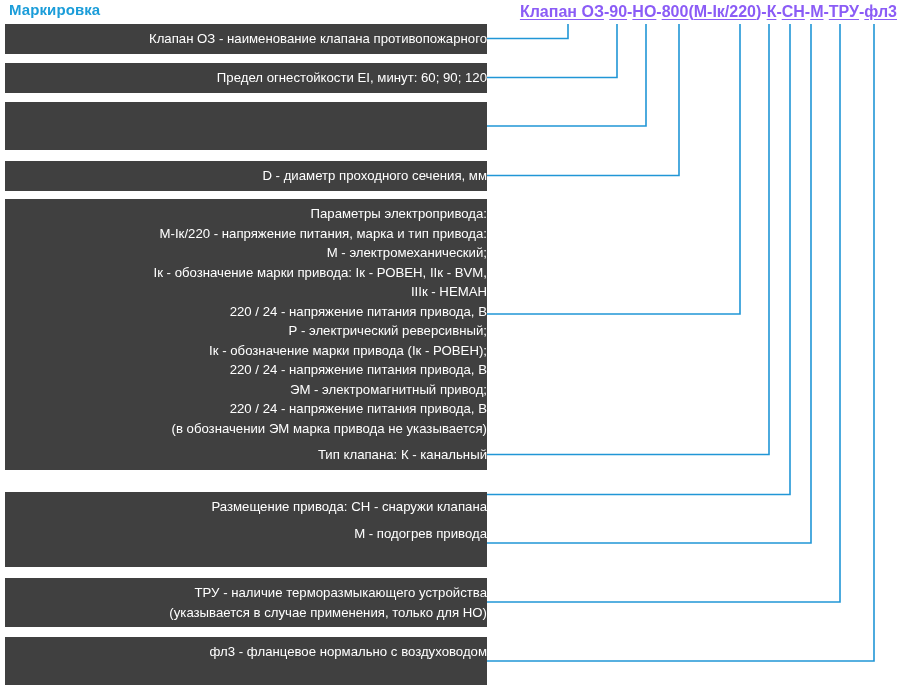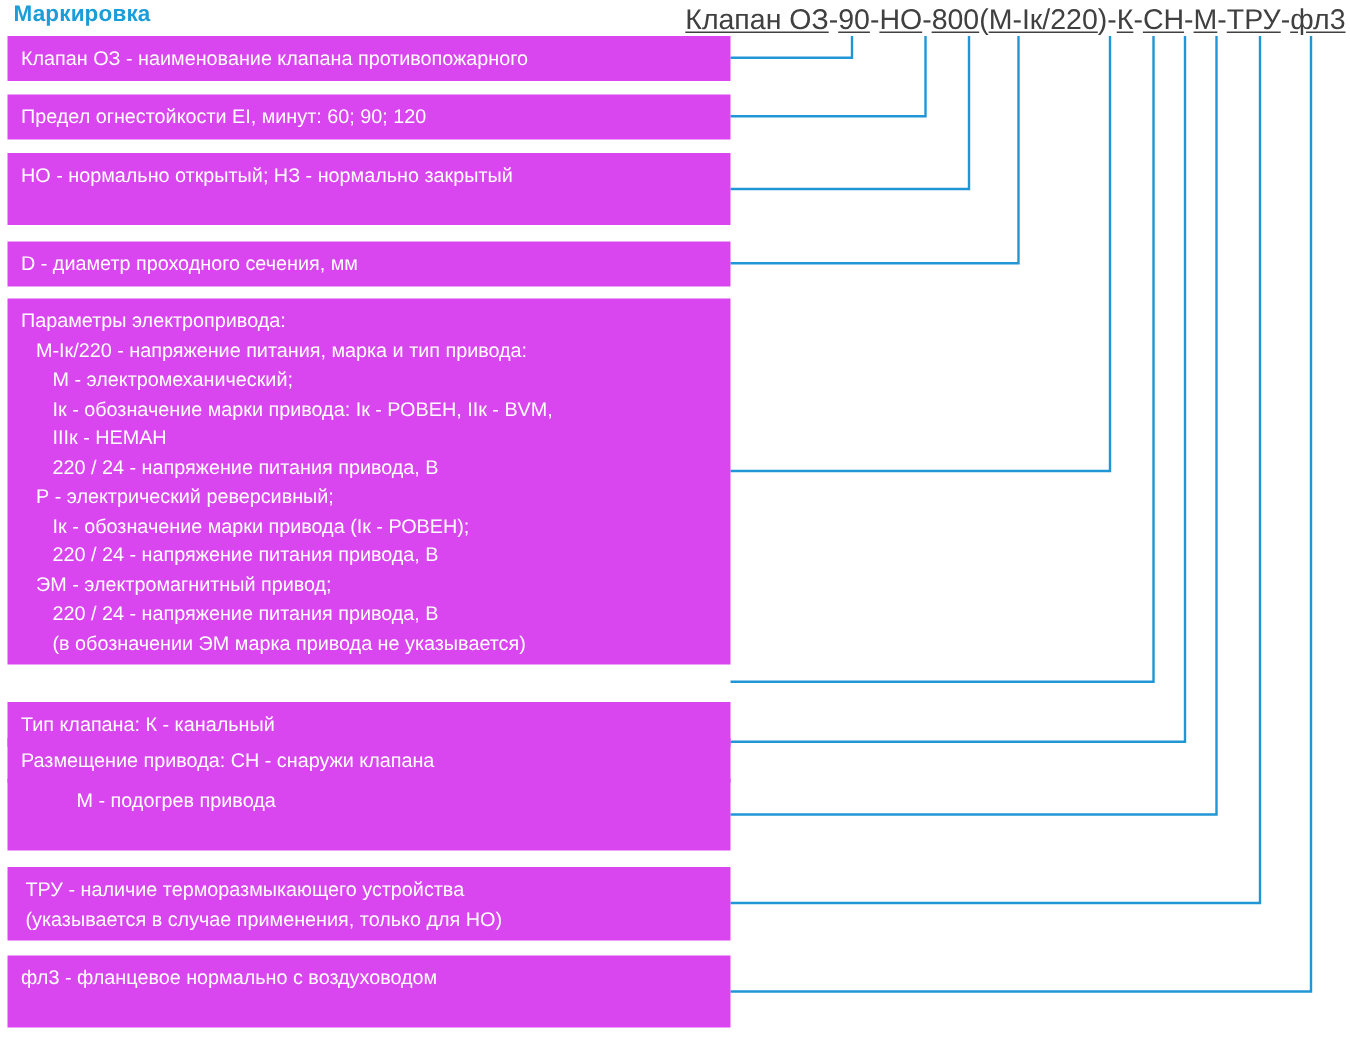--- a/index.html
+++ b/index.html
@@ -3,53 +3,53 @@
 <meta charset="utf-8">
 <style>
   html,body{margin:0;padding:0;}
   body{
     width:900px;height:695px;
     background:#ffffff;
     font-family:"Liberation Sans","DejaVu Sans",sans-serif;
     position:relative;
     overflow:hidden;
   }
-  #stage{position:absolute;left:0;top:0;width:900px;height:695px;}
+  #stage{position:absolute;left:0;top:0;width:900px;height:695px;text-align:right;}
 
   
   .title{
     position:absolute;
     left:9px; top:1px;
     font-size:15px;
     font-weight:bold;
     color:#1b9dd9;
     letter-spacing:.1px;
     white-space:nowrap;
   }
 
   
   .code{
     position:absolute;
     top:3px;
     left:527px;
-    font-size:19px;
-    font-weight:normal;
-    color:#404040;
+    font-size:16px;
+    font-weight:bold;
+    color:#8b5cf6;
     white-space:nowrap;
     letter-spacing:0px;
   }
   .code .seg{ text-decoration:underline; text-underline-offset:2px; }
   .code .sep{ text-decoration:none; }
 
   
   .box{
     position:absolute;
     left:5px;
     width:482px;
-    background:#d946ef;
+    background:#404040;
     color:#ffffff;
     box-sizing:border-box;
     padding:5px 0 5px 9px;
     font-size:13.2px;
     line-height:19.5px;
     white-space:pre;
   }
   .box .ln{display:block;}
   .i1{padding-left:10px;}
   .i2{padding-left:21px;}
@@ -74,23 +74,23 @@
       <path d="M 487 454.5 H 769 V 24" fill="none" stroke="#2196d6" stroke-width="1.6"></path>
       <path d="M 487 494.5 H 790 V 24" fill="none" stroke="#2196d6" stroke-width="1.6"></path>
       <path d="M 487 543 H 811 V 24" fill="none" stroke="#2196d6" stroke-width="1.6"></path>
       <path d="M 487 602 H 840 V 24" fill="none" stroke="#2196d6" stroke-width="1.6"></path>
       <path d="M 487 661 H 874 V 24" fill="none" stroke="#2196d6" stroke-width="1.6"></path>
     </svg>
 
   <div id="boxes">
       <div class="box" style="top: 24px; min-height: 29px;"><span class="ln">Клапан ОЗ - наименование клапана противопожарного</span></div>
       <div class="box" style="top: 63px; min-height: 29px;"><span class="ln">Предел огнестойкости EI, минут: 60; 90; 120</span></div>
-      <div class="box" style="top: 102px; min-height: 48px;"><span class="ln">НО - нормально открытый; НЗ - нормально закрытый</span></div>
+      <div class="box" style="top: 102px; min-height: 48px;"></div>
       <div class="box" style="top: 147px; min-height: 29px; margin-top: 14px;"><span class="ln">D - диаметр проходного сечения, мм</span></div>
       <div class="box" style="top: 199px; min-height: 230px;"><span class="ln">Параметры электропривода:</span><span class="ln i1">М-Iк/220 - напряжение питания, марка и тип привода:</span><span class="ln i2">М - электромеханический;</span><span class="ln i2">Iк - обозначение марки привода: Iк - РОВЕН, IIк - BVM,</span><span class="ln i2">IIIк - НЕМАН</span><span class="ln i2">220 / 24 - напряжение питания привода, В</span><span class="ln i1">Р - электрический реверсивный;</span><span class="ln i2">Iк - обозначение марки привода (Iк - РОВЕН);</span><span class="ln i2">220 / 24 - напряжение питания привода, В</span><span class="ln i1">ЭМ - электромагнитный привод;</span><span class="ln i2">220 / 24 - напряжение питания привода, В</span><span class="ln i2">(в обозначении ЭМ марка привода не указывается)</span></div>
-      <div class="box" style="top: 440px; min-height: 29px; margin-top: 28px;"><span class="ln">Тип клапана: К - канальный</span></div>
+      <div class="box" style="top: 440px; min-height: 29px;"><span class="ln">Тип клапана: К - канальный</span></div>
       <div class="box" style="top: 492px; min-height: 29px;"><span class="ln">Размещение привода: СН - снаружи клапана</span></div>
       <div class="box" style="top: 519px; min-height: 48px; padding-left: 46px;"><span class="ln">М - подогрев привода</span></div>
       <div class="box" style="top: 578px; min-height: 48px; padding-left: 12px;"><span class="ln">ТРУ - наличие терморазмыкающего устройства</span><span class="ln">(указывается в случае применения, только для НО)</span></div>
       <div class="box" style="top: 637px; min-height: 48px;"><span class="ln">фл3 - фланцевое нормально с воздуховодом</span></div>
     </div>
 
 </div>
 
 </body></html>

